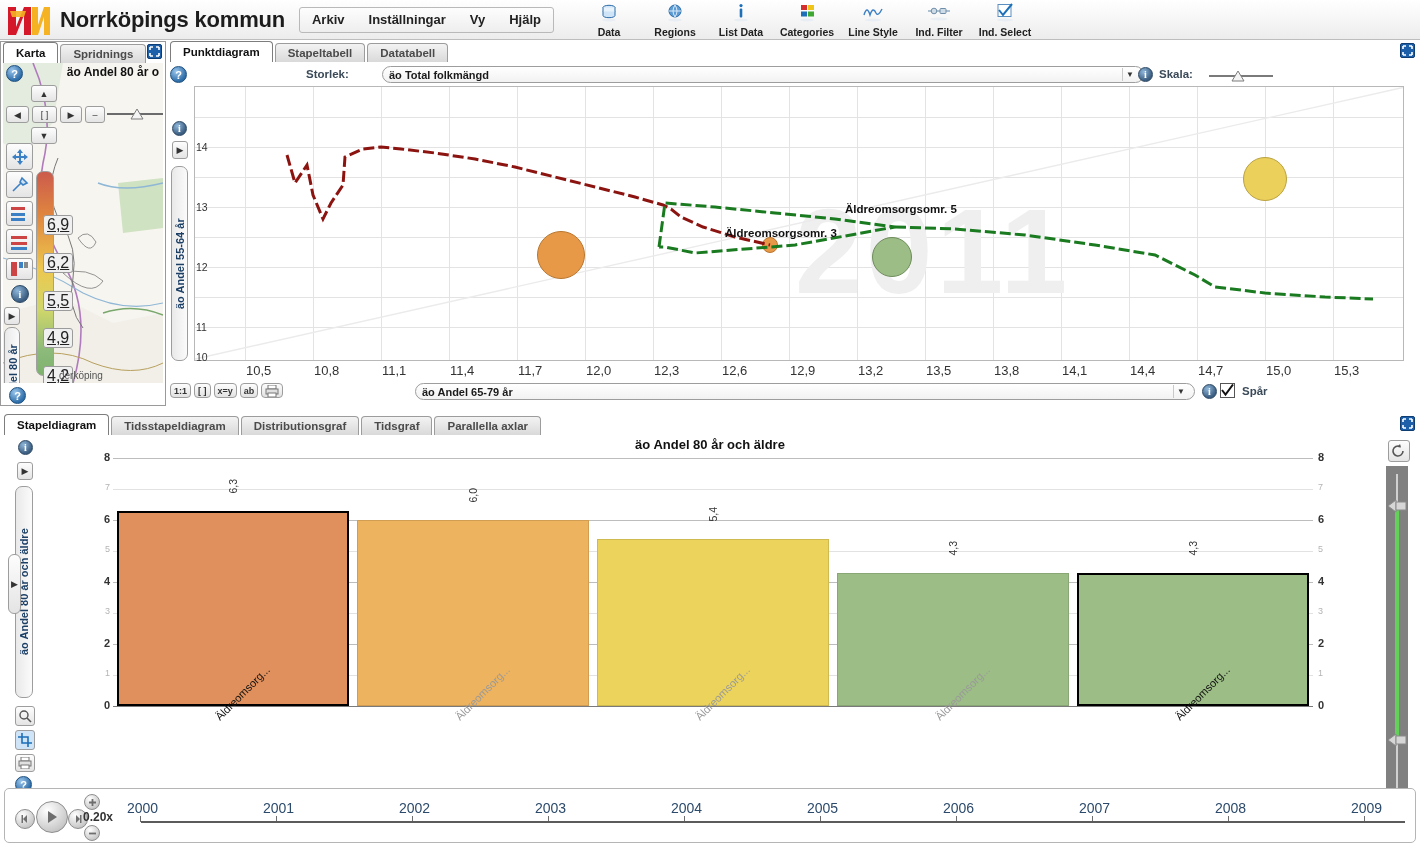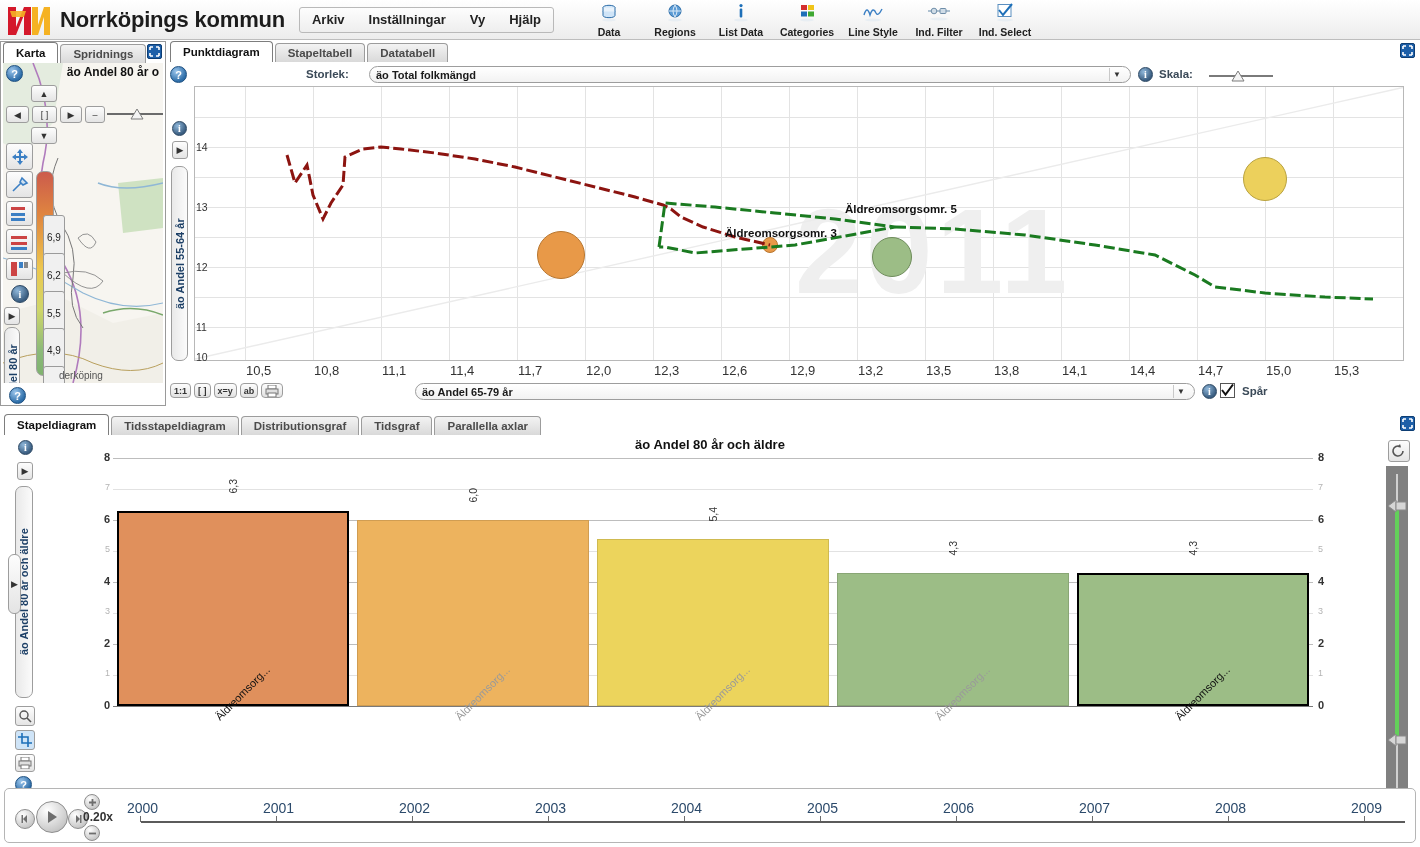--- a/index.html
+++ b/index.html
@@ -90,22 +90,22 @@
     background: linear-gradient(#fdfdfd, #e4e4e4); border: 1px solid #9d9d9d;
     border-radius: 3px; display: flex; align-items: center; justify-content: center;
     font-size: 9px; color: #333; cursor: pointer;
   }
   .legendbar {
     position: absolute; width: 18px; border-radius: 7px;
     background: linear-gradient(to bottom, #cc5b4c 0%, #e0873f 22%, #edc84f 48%, #cfd66a 68%, #8cba7a 88%, #7fb26e 100%);
     border: 1px solid #a0a0a0;
   }
   .legendval {
-    position: absolute; font-size: 10px; color: #222; background: #f0f0f0;
-    border: 1px solid #9b9b9b; border-radius: 3px; padding: 16px 3px; white-space: nowrap;
+    position: absolute; font-size: 16px; color: #222; background: #f0f0f0;
+    border: 1px solid #9b9b9b; border-radius: 3px; padding: 0 3px; white-space: nowrap; text-decoration: underline;
   }
   .vtab {
     writing-mode: vertical-rl; transform: rotate(180deg);
     font-size: 11px; font-weight: bold; color: #1c3f66;
     background: linear-gradient(to right, #fbfbfb, #e9e9e9); border: 1px solid #9d9d9d;
     border-radius: 7px; padding: 6px 2px; text-align: center; cursor: pointer;
   }
 
   
   .scatterpanel {
@@ -379,21 +379,21 @@
       <div class="tab">Datatabell</div>
     </div>
     <div class="expand-btn" style="position:absolute; right:5px; top:2px;">
       <svg width="11" height="11" viewBox="0 0 11 11">
           <path d="M1 1 h3 M1 1 v3 M10 1 h-3 M10 1 v3 M1 10 h3 M1 10 v-3 M10 10 h-3 M10 10 v-3" stroke="#fff" stroke-width="1.6" fill="none"></path>
         </svg>
     </div>
 
     <div class="help-ico" style="position:absolute;left:4px;top:25px;">?</div>
     <div style="position:absolute;left:140px;top:27px;font-size:11.5px;color:#3b4a58;font-weight:bold;">Storlek:</div>
-    <div class="combo" style="position:absolute;left:203px;top:25px;width:762px;justify-content:flex-end;">
+    <div class="combo" style="position:absolute;left:216px;top:25px;width:762px;justify-content:flex-end;">
       <span>äo Total folkmängd</span>
       <span class="combo-arrow">▼</span>
     </div>
     <div class="info-ico" style="position:absolute;left:972px;top:26px;">i</div>
     <div style="position:absolute;left:993px;top:27px;font-size:11.5px;color:#3b4a58;font-weight:bold;">Skala:</div>
     <div style="position:absolute;left:1043px;top:34px;width:64px;height:2px;background:#7a7a7a;"></div>
     <div style="position:absolute;left:1064px;top:27px;">
       <svg width="16" height="12" viewBox="0 0 16 12">
           <path d="M8 1 L14 11 L2 11 Z" fill="#f4f4f4" stroke="#7d7d7d"></path>
         </svg>

